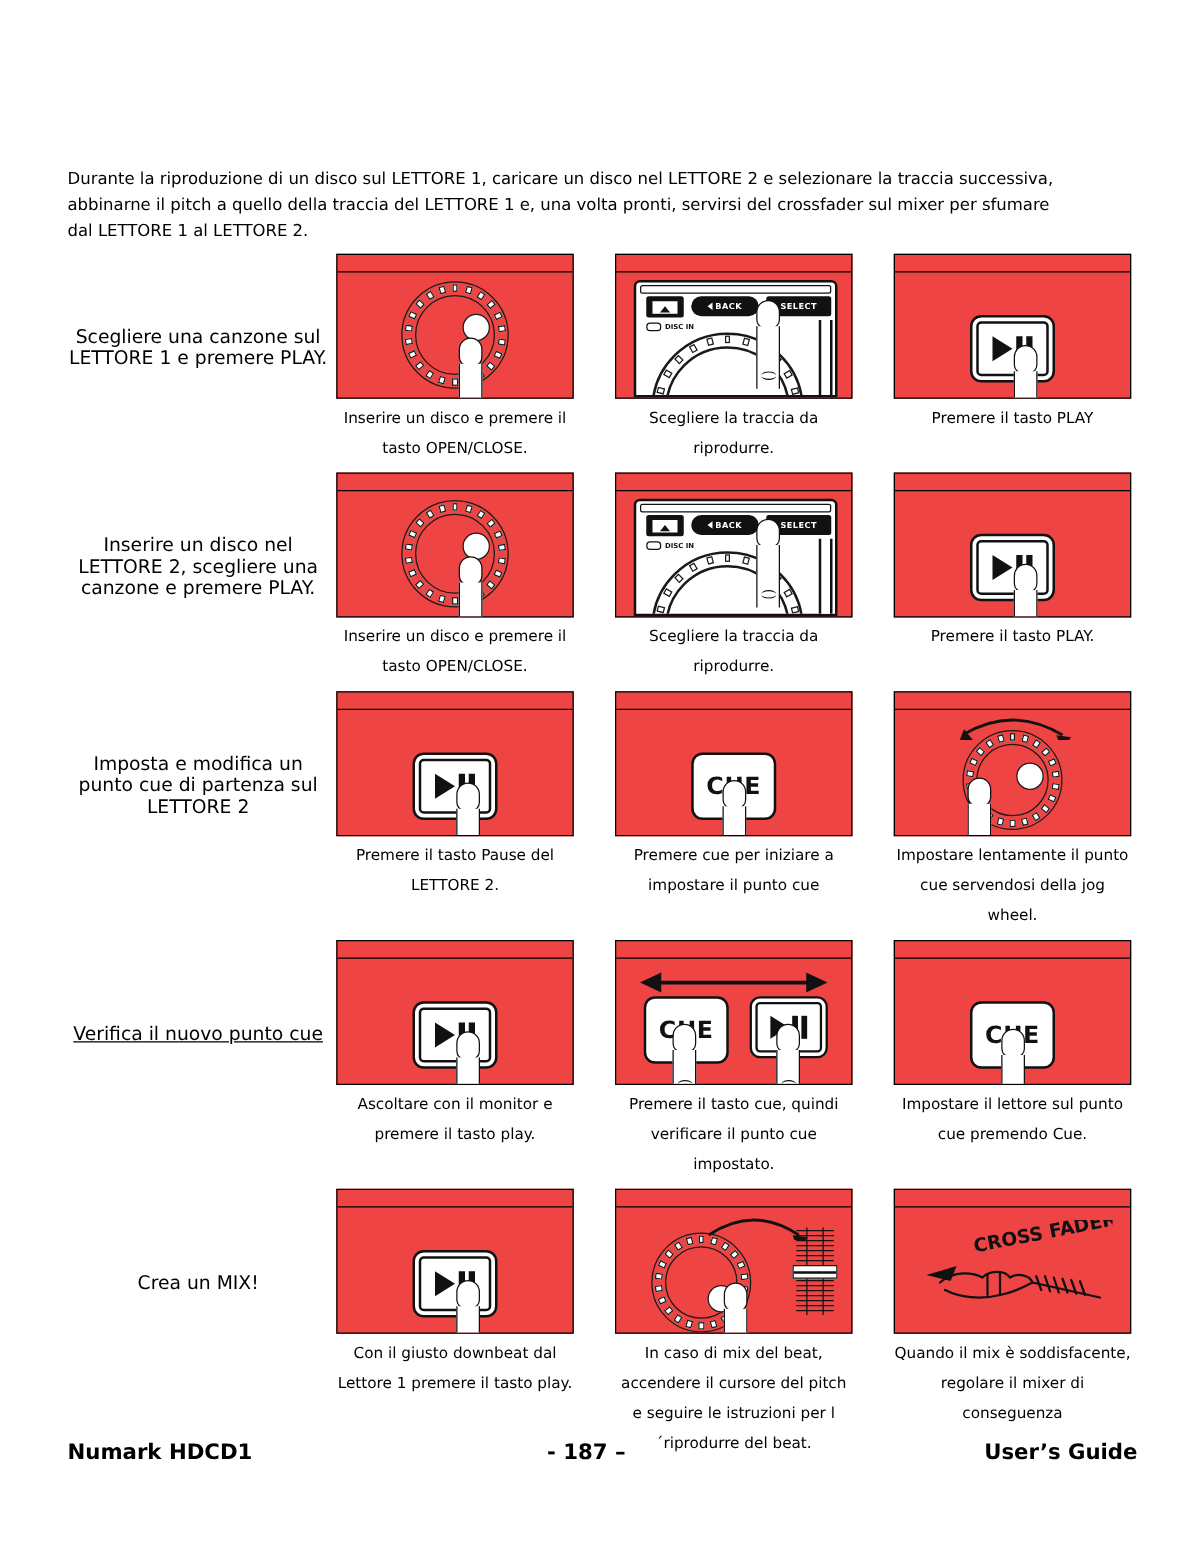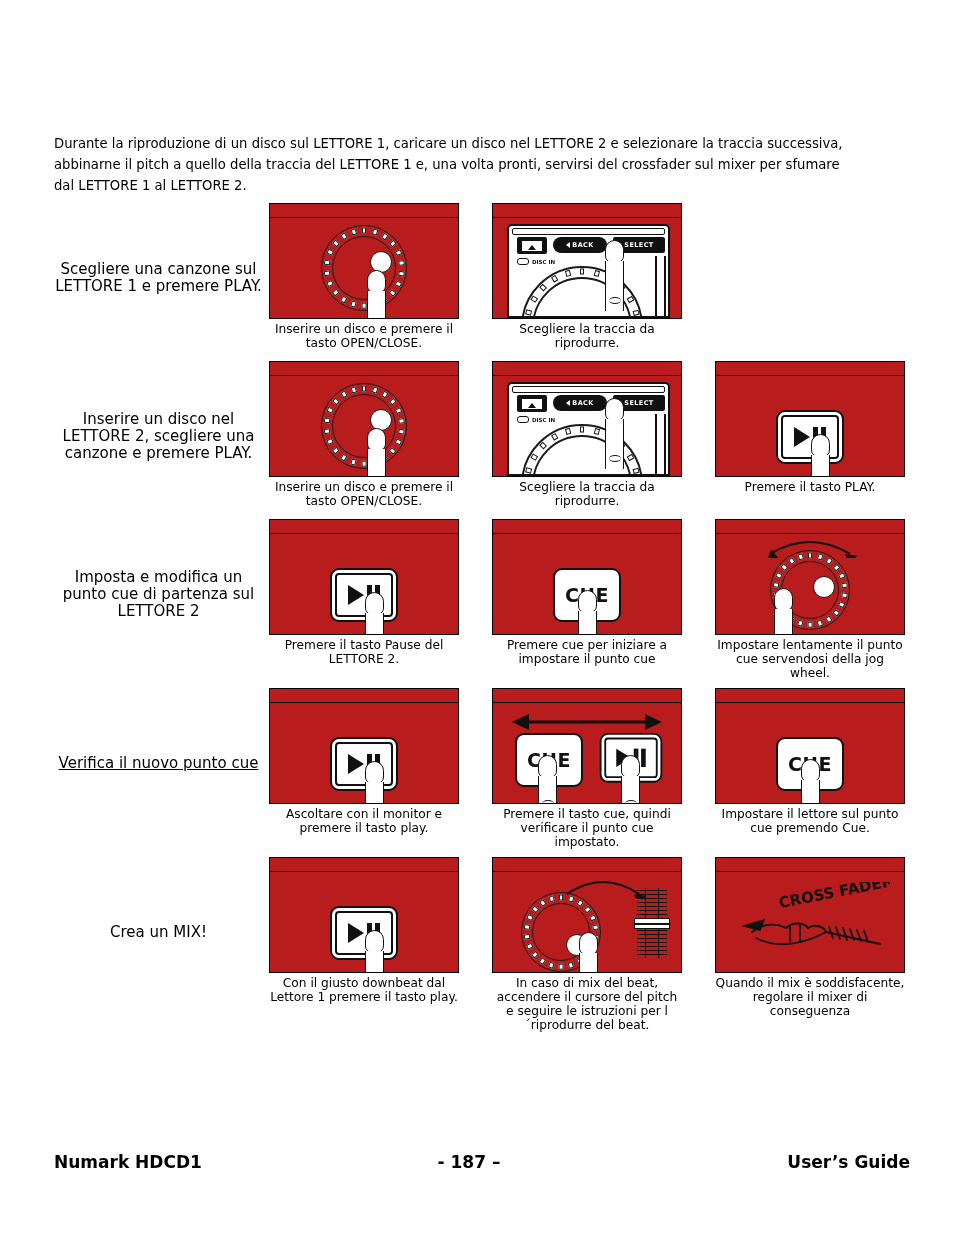--- a/index.html
+++ b/index.html
@@ -63,35 +63,35 @@
     gap: 33px;
   }
   .cell {
     width: 190px;
     flex: 0 0 190px;
   }
   .cell-box {
     border: 1px solid #000;
     width: 100%;
     box-sizing: border-box;
-    background: #b91c1c;
+    background: #ef4444;
   }
   .cell-strip {
     height: 13px;
     border-bottom: 1px solid #000;
   }
   .cell-art {
     height: 100px;
     position: relative;
     overflow: hidden;
   }
   .caption {
     text-align: center;
     font-size: 12.2px;
-    line-height: 14px;
+    line-height: 24px;
     padding-top: 3px;
   }
 
   
   .jog {
     position: absolute;
     left: 50%;
     top: 50%;
     transform: translate(-50%, -50%);
     width: 86px;
@@ -525,20 +525,43 @@
                 </div>
                 <div class="finger" style="left: 112px; top: 22px;">
                   <div class="tip"></div>
                   <div class="shaft" style="height: 50px;">
                     <div class="knuckle" style="top: 36px;"></div>
                   </div>
                 </div>
               </div>
             </div>
             <div class="caption">Scegliere la traccia da riprodurre.</div>
+          </div>
+          <div class="cell">
+            <div class="cell-box">
+              <div class="cell-strip"></div>
+              <div class="cell-art">
+                <div class="btn-art">
+                  <div class="btn-outer">
+                    <div class="btn-inner">
+                      <div class="glyph-play"></div>
+                      <div class="glyph-pause">
+                        <i></i>
+                        <i></i>
+                      </div>
+                    </div>
+                  </div>
+                </div>
+                <div class="finger" style="left: 95px; top: 58px;">
+                  <div class="tip"></div>
+                  <div class="shaft" style="height: 40px;"></div>
+                </div>
+              </div>
+            </div>
+            <div class="caption">Premere il tasto PLAY</div>
           </div>
         </div>
       </div>
       <div class="proc-row" style="margin-top: 8px;">
         <div class="row-label" style="min-height: 150px;">Inserire un disco nel LETTORE 2, scegliere una canzone e premere PLAY.</div>
         <div class="cells">
           <div class="cell">
             <div class="cell-box">
               <div class="cell-strip"></div>
               <div class="cell-art">

